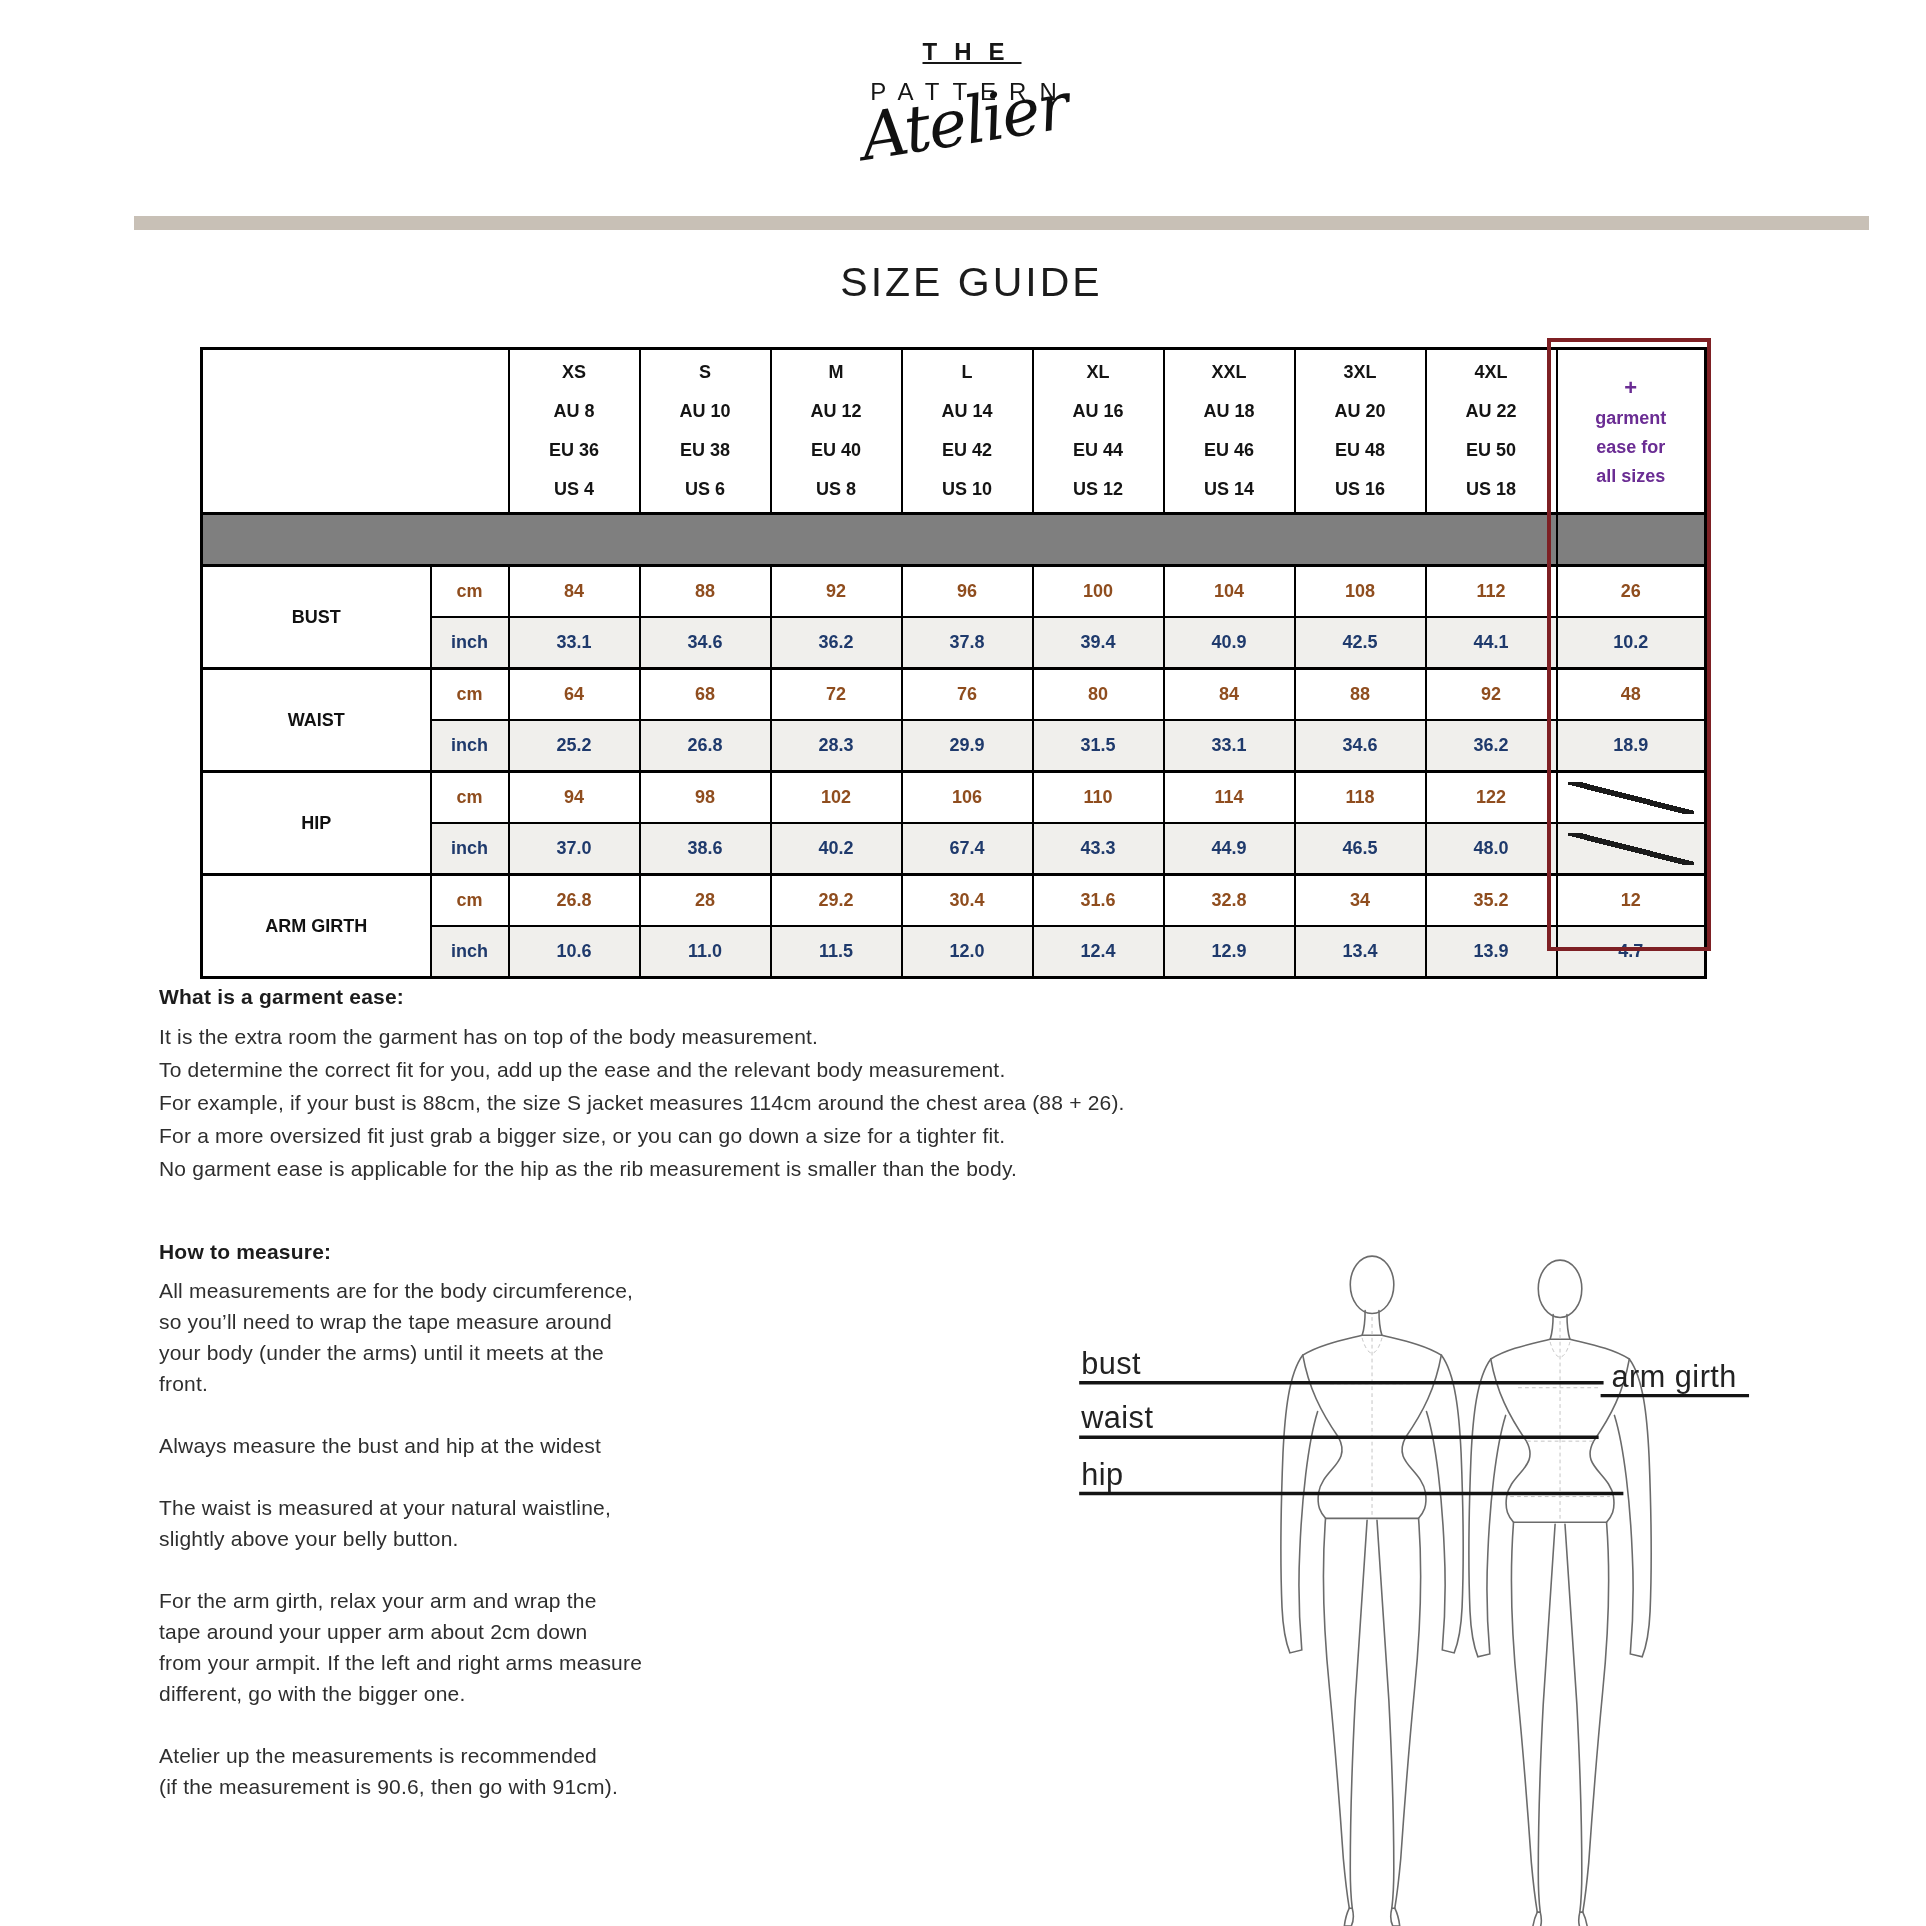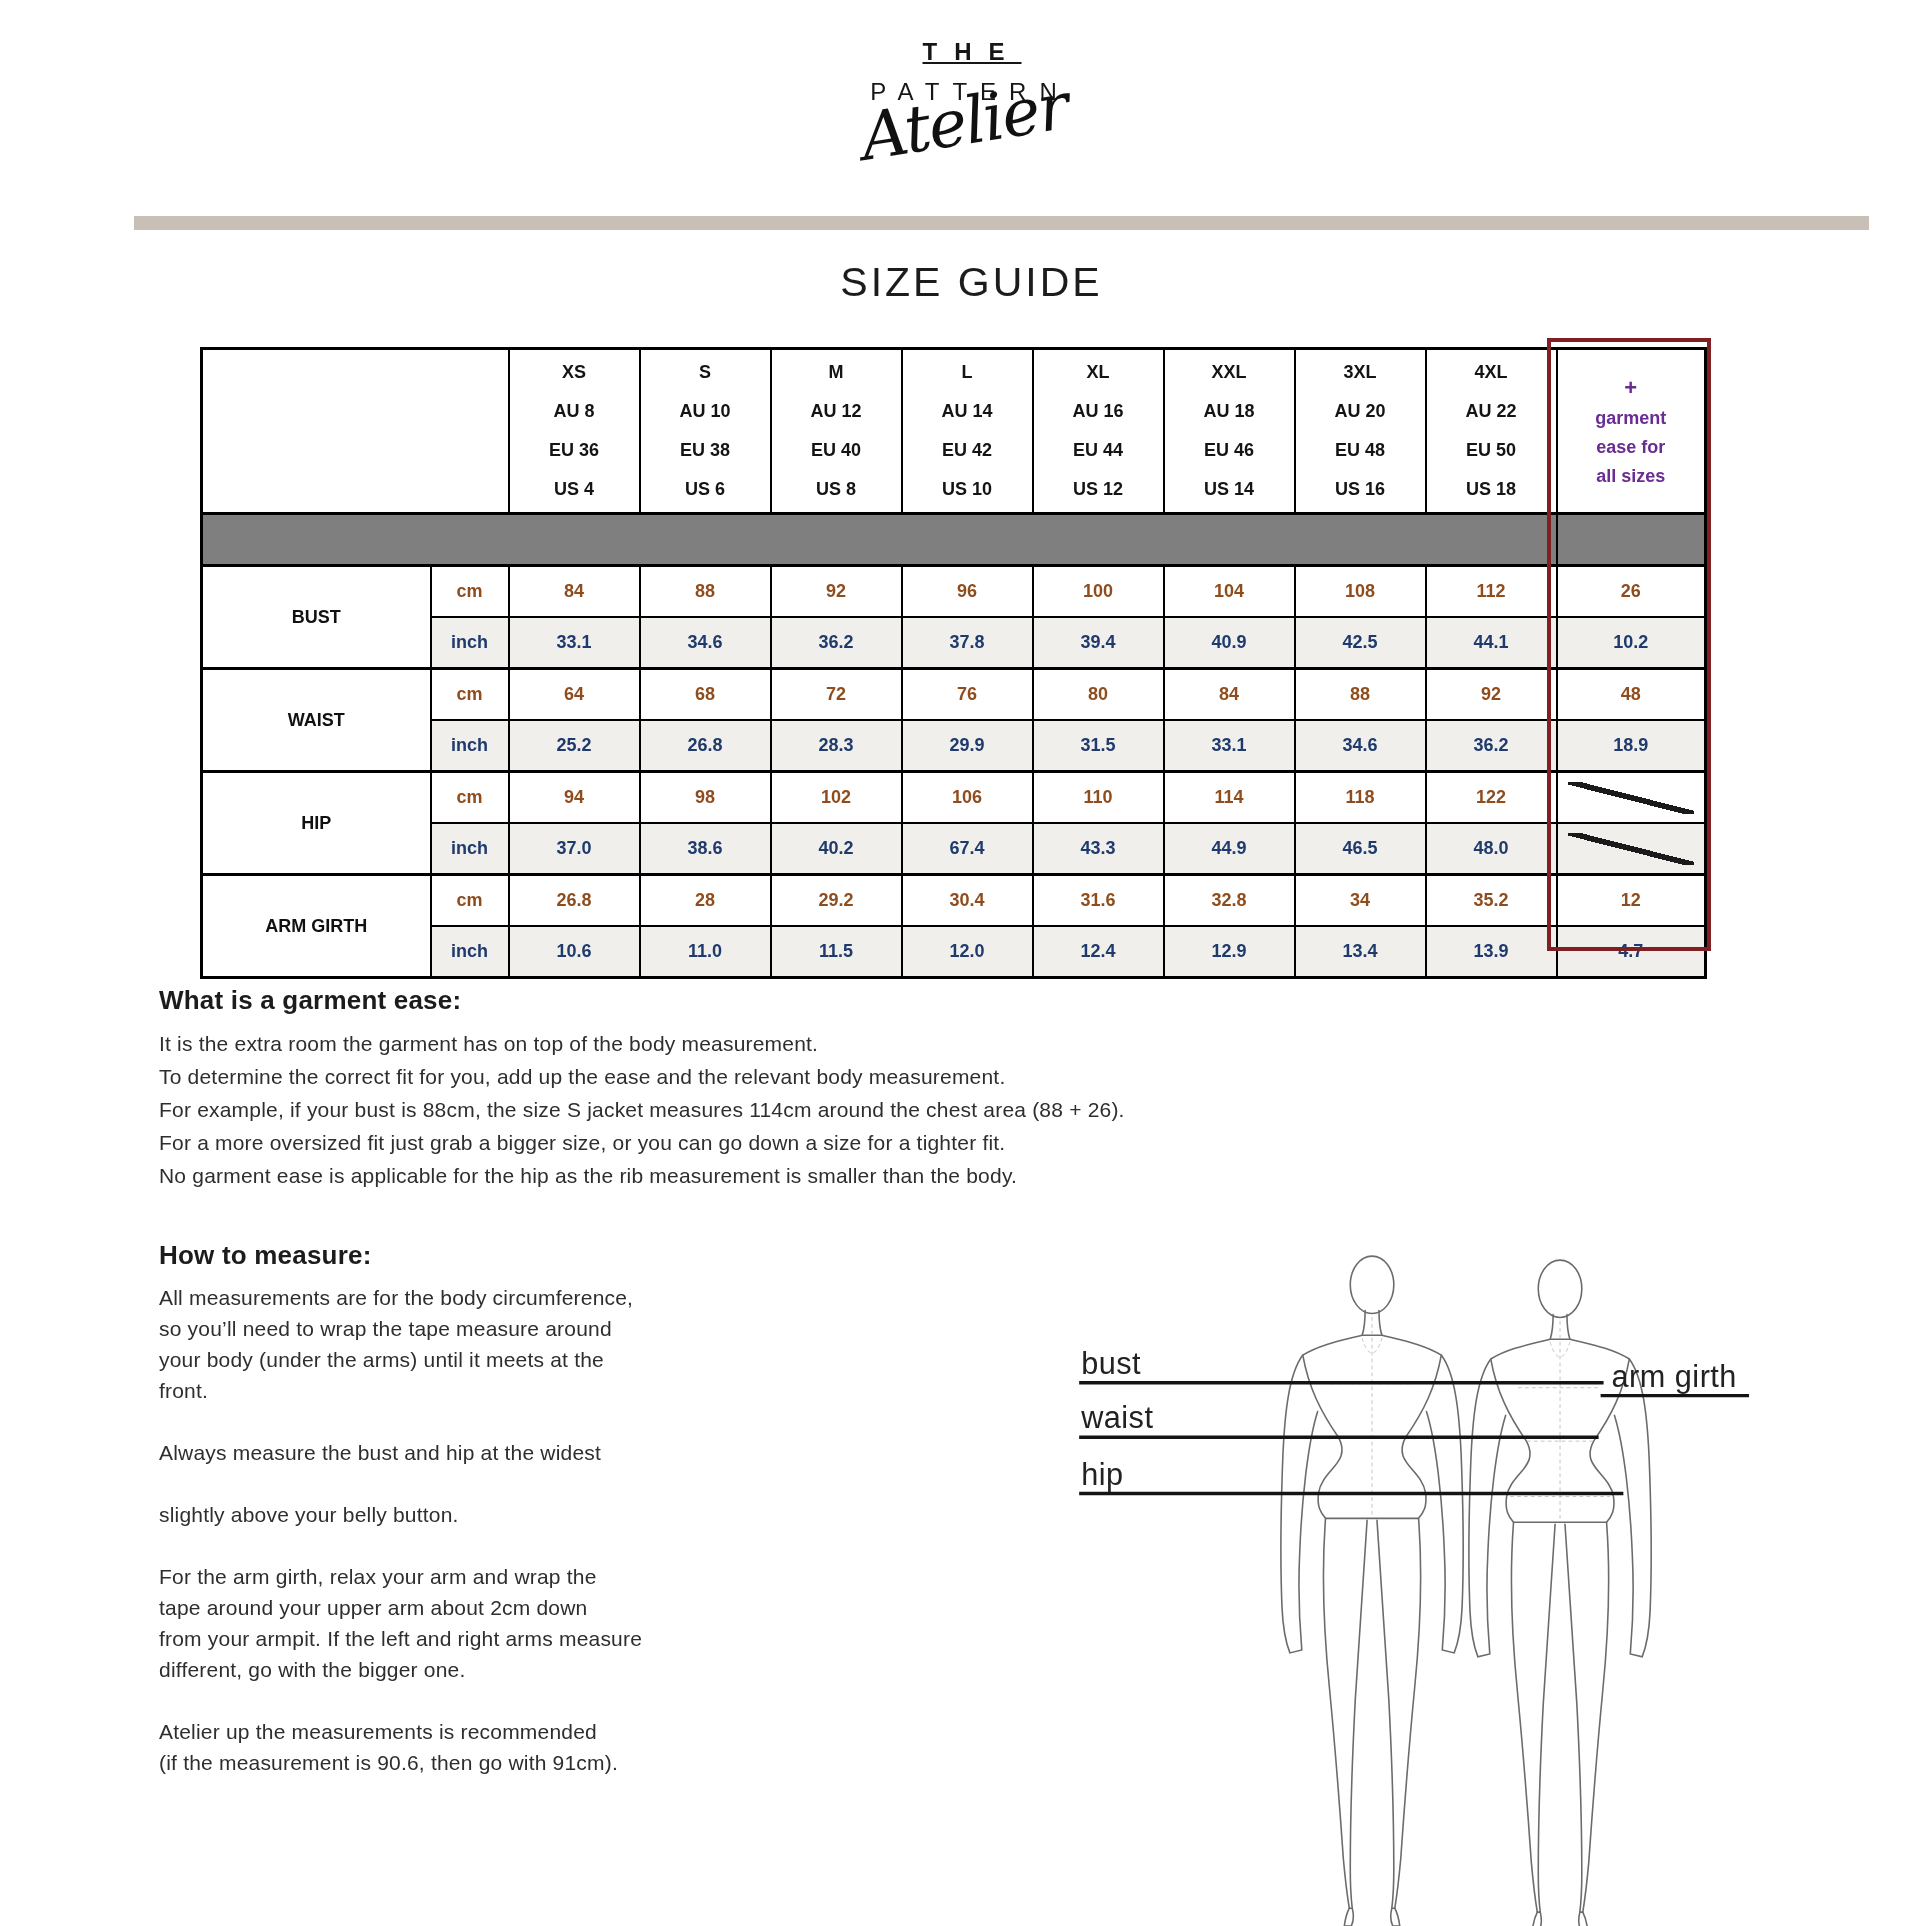--- a/index.html
+++ b/index.html
@@ -41,21 +41,21 @@
   .unit-cm,.val-cm{color:var(--cm-text,#8f4d1e);}
   .unit-inch,.val-inch{color:var(--inch-text,#1f3a6c);}
   tr.inch-row td{background:var(--light-row,#f0efec);border-top:1.5px solid #000;}
   tr.cm-row td{background:#ffffff;}
   .slash{height:32px;margin:5px 10px;background:linear-gradient(to top right,transparent 46%,#1a1a1a 46%,#1a1a1a 55%,transparent 55%);}
   .ease-outline{
     position:absolute;left:1547px;top:338px;width:156px;height:605px;
     border:4px solid var(--ease-outline,#7e2024);pointer-events:none;z-index:5;
   }
   
-  .sec-heading{font-size:26px;font-weight:700;color:#1c1c1c;margin-bottom:11px;letter-spacing:0.2px;}
+  .sec-heading{font-size:21px;font-weight:700;color:#1c1c1c;margin-bottom:11px;letter-spacing:0.2px;}
   .ease-text{position:absolute;left:159px;top:985px;width:1247px;}
   .ease-text .tline{font-size:21px;line-height:33px;color:#2e2e2e;letter-spacing:0.2px;white-space:nowrap;}
   .measure-text{position:absolute;left:159px;top:1240px;width:653px;}
   .measure-text .para{margin-bottom:31px;}
   .measure-text .tline{font-size:21px;line-height:31px;color:#2e2e2e;letter-spacing:0.2px;white-space:nowrap;}
   
   .figure{position:absolute;left:871px;top:1174px;width:1010px;height:752px;}
   .fig-label{font-family:"Liberation Sans", sans-serif;font-size:31px;fill:#222;letter-spacing:.5px;}
 </style>
 </head>
@@ -274,20 +274,21 @@
         <div class="para">
           <div class="tline">All measurements are for the body circumference,</div>
           <div class="tline">so you’ll need to wrap the tape measure around</div>
           <div class="tline">your body (under the arms) until it meets at the</div>
           <div class="tline">front.</div>
         </div>
         <div class="para">
           <div class="tline">Always measure the bust and hip at the widest</div>
         </div>
         <div class="para">
+          <div class="tline">The waist is measured at your natural waistline,</div>
           <div class="tline">slightly above your belly button.</div>
         </div>
         <div class="para">
           <div class="tline">For the arm girth, relax your arm and wrap the</div>
           <div class="tline">tape around your upper arm about 2cm down</div>
           <div class="tline">from your armpit. If the left and right arms measure</div>
           <div class="tline">different, go with the bigger one.</div>
         </div>
         <div class="para">
           <div class="tline">Atelier up the measurements is recommended</div>

